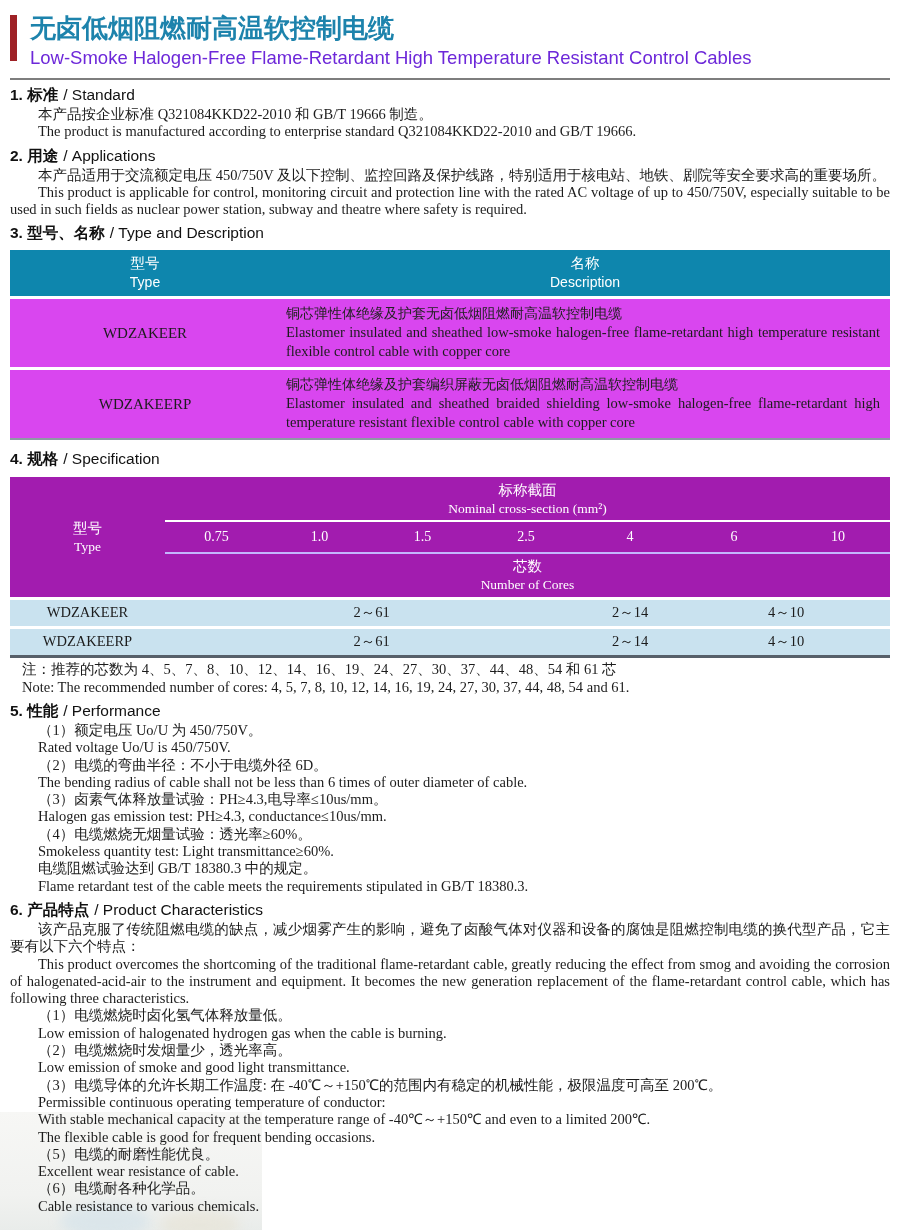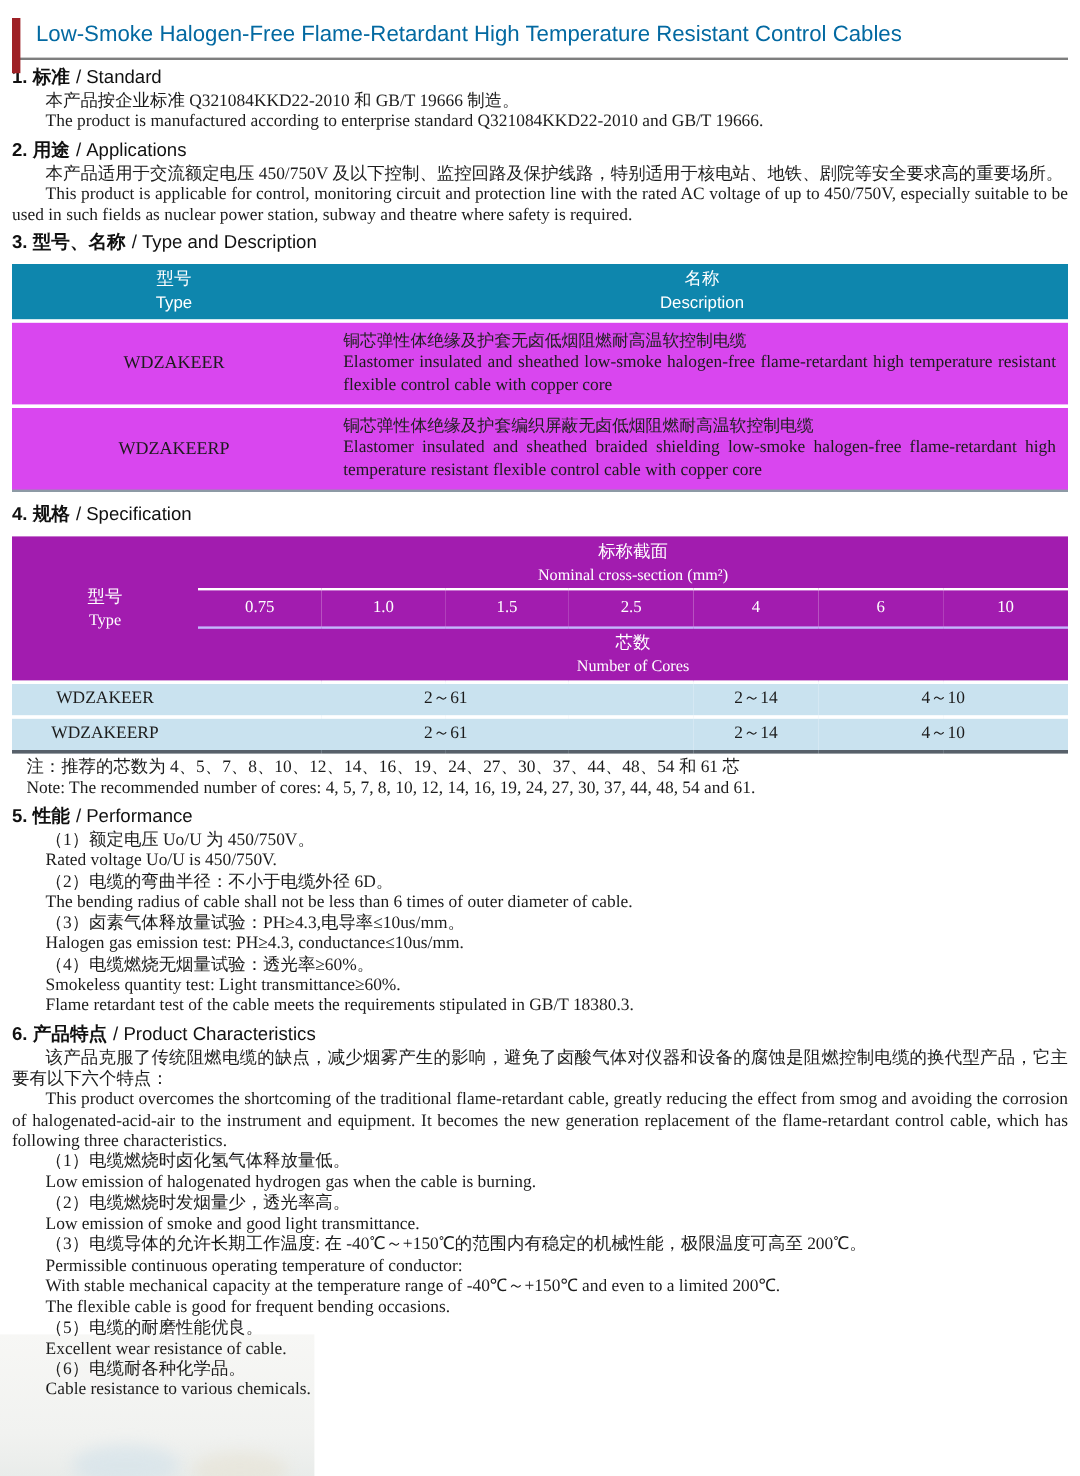--- a/index.html
+++ b/index.html
@@ -18,21 +18,21 @@
   .watermark .blob2{position:absolute;left:160px;top:98px;width:80px;height:30px;border-radius:50%;
     background:#e6e0cf;opacity:.5;filter:blur(6px);}
   .content{position:relative;z-index:1;padding:0 10px;}
 
   
   .doc-header{position:relative;padding-top:13px;}
   .redbar{position:absolute;left:0;top:15px;width:7px;height:46px;background:#9e2126;}
   .title-zh{margin:0 0 0 20px;font-family:"Liberation Sans",sans-serif;font-weight:bold;
     font-size:26px;line-height:30px;color:#1d83ac;}
   .title-en{margin:3px 0 0 20px;font-family:"Liberation Sans",sans-serif;font-weight:normal;
-    font-size:18.5px;line-height:23px;color:#0369a1;}
+    font-size:18.5px;line-height:23px;color:#6d28d9;}
   .headrule{border:0;border-top:2px solid #7e7e7e;margin:9px 0 0 0;}
 
   
   .sec{margin:4px 0 1px 0;font-family:"Liberation Sans",sans-serif;font-size:15.5px;
     line-height:21px;color:#111;font-weight:normal;}
   .sec .zh{font-weight:bold;}
   .sec .en{font-weight:normal;margin-left:5px;}
 
   
   .para{margin:0;text-indent:28px;text-align:justify;}
@@ -73,20 +73,21 @@
 
 <div class="watermark">
   <span class="blob1"></span>
   <span class="blob2"></span>
 </div>
 
 <div class="content">
 
   <div class="doc-header">
     <div class="redbar"></div>
+    <h1 class="title-zh">无卤低烟阻燃耐高温软控制电缆</h1>
     <h2 class="title-en">Low-Smoke Halogen-Free Flame-Retardant High Temperature Resistant Control Cables</h2>
     <hr class="headrule">
   </div>
 
   <h3 class="sec"><span class="zh">1. 标准</span><span class="en">/ Standard</span></h3>
   <p class="para">本产品按企业标准 Q321084KKD22-2010 和 GB/T 19666 制造。</p>
   <p class="para">The product is manufactured according to enterprise standard Q321084KKD22-2010 and GB/T 19666.</p>
 
   <h3 class="sec"><span class="zh">2. 用途</span><span class="en">/ Applications</span></h3>
   <p class="para">本产品适用于交流额定电压 450/750V 及以下控制、监控回路及保护线路，特别适用于核电站、地铁、剧院等安全要求高的重要场所。</p>
@@ -190,20 +191,21 @@
 
   <h3 class="sec"><span class="zh">5. 性能</span><span class="en">/ Performance</span></h3>
   <p class="item">（1）额定电压 Uo/U 为 450/750V。</p>
   <p class="item">Rated voltage Uo/U is 450/750V.</p>
   <p class="item">（2）电缆的弯曲半径：不小于电缆外径 6D。</p>
   <p class="item">The bending radius of cable shall not be less than 6 times of outer diameter of cable.</p>
   <p class="item">（3）卤素气体释放量试验：PH≥4.3,电导率≤10us/mm。</p>
   <p class="item">Halogen gas emission test: PH≥4.3, conductance≤10us/mm.</p>
   <p class="item">（4）电缆燃烧无烟量试验：透光率≥60%。</p>
   <p class="item">Smokeless quantity test: Light transmittance≥60%.</p>
+  <p class="item">电缆阻燃试验达到 GB/T 18380.3 中的规定。</p>
   <p class="item">Flame retardant test of the cable meets the requirements stipulated in GB/T 18380.3.</p>
 
   <h3 class="sec"><span class="zh">6. 产品特点</span><span class="en">/ Product Characteristics</span></h3>
   <p class="para">该产品克服了传统阻燃电缆的缺点，减少烟雾产生的影响，避免了卤酸气体对仪器和设备的腐蚀是阻燃控制电缆的换代型产品，它主要有以下六个特点：</p>
   <p class="para">This product overcomes the shortcoming of the traditional flame-retardant cable, greatly reducing the effect from smog and avoiding the corrosion of halogenated-acid-air to the instrument and equipment. It becomes the new generation replacement of the flame-retardant control cable, which has following three characteristics.</p>
   <p class="item">（1）电缆燃烧时卤化氢气体释放量低。</p>
   <p class="item">Low emission of halogenated hydrogen gas when the cable is burning.</p>
   <p class="item">（2）电缆燃烧时发烟量少，透光率高。</p>
   <p class="item">Low emission of smoke and good light transmittance.</p>
   <p class="item">（3）电缆导体的允许长期工作温度: 在 -40℃～+150℃的范围内有稳定的机械性能，极限温度可高至 200℃。</p>

